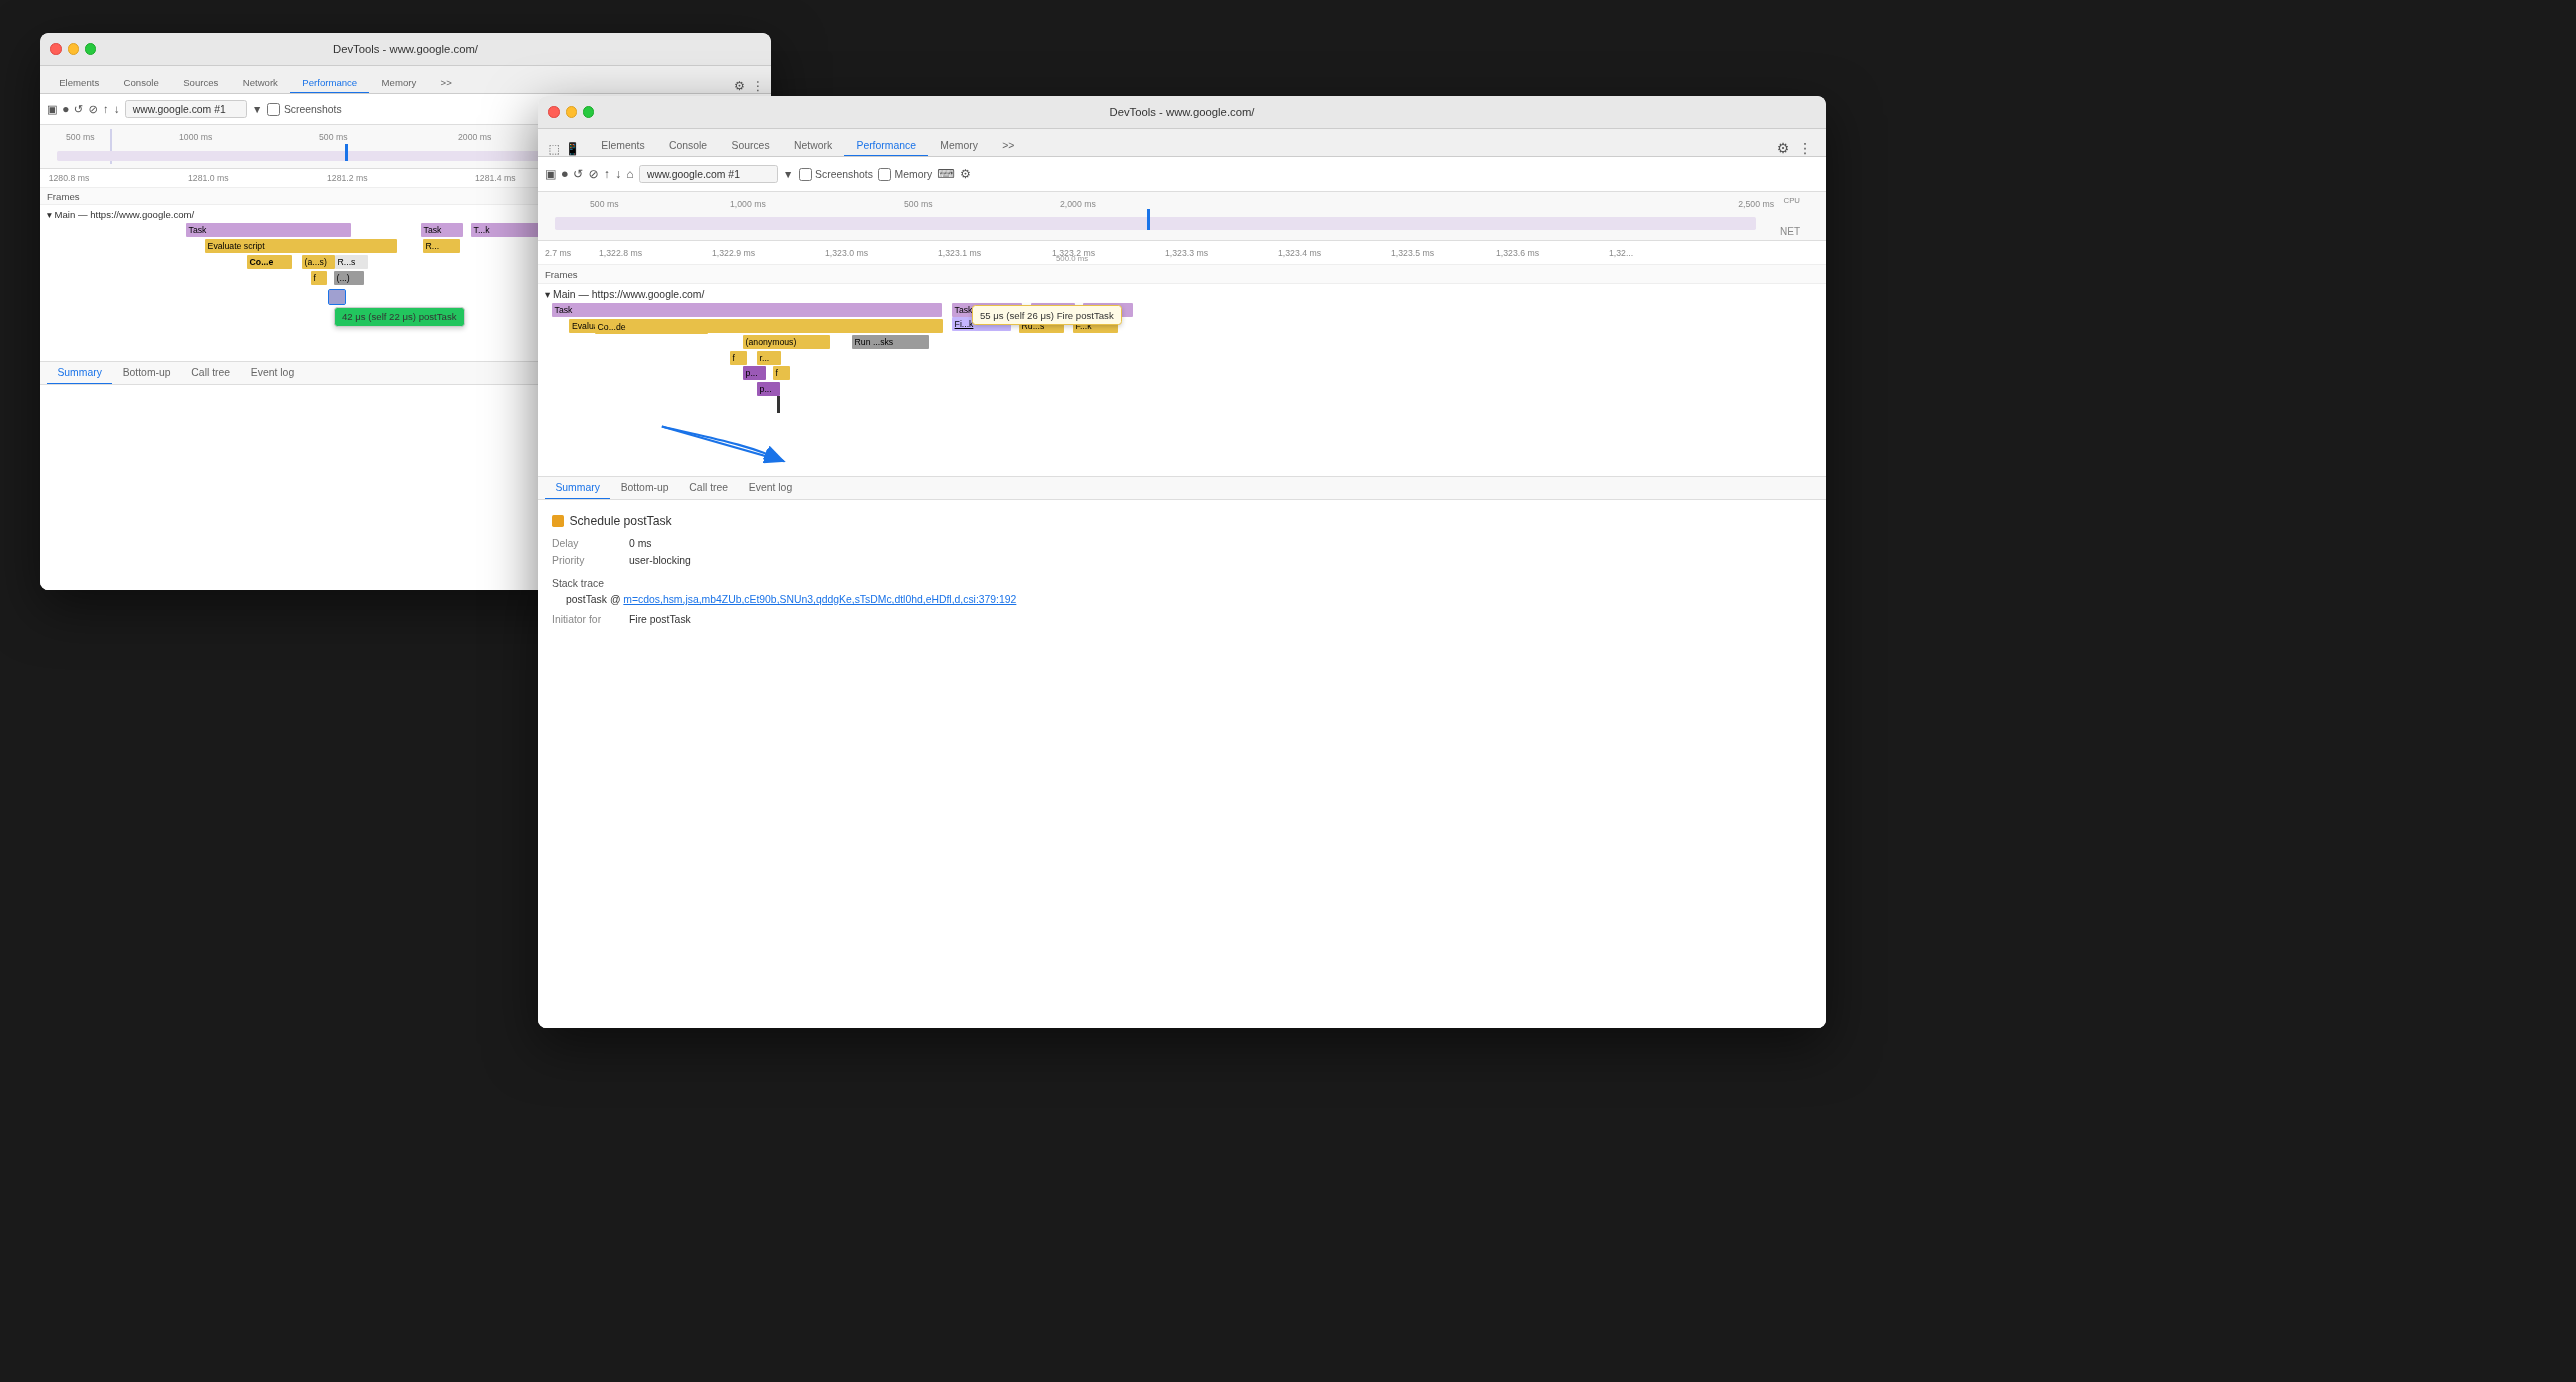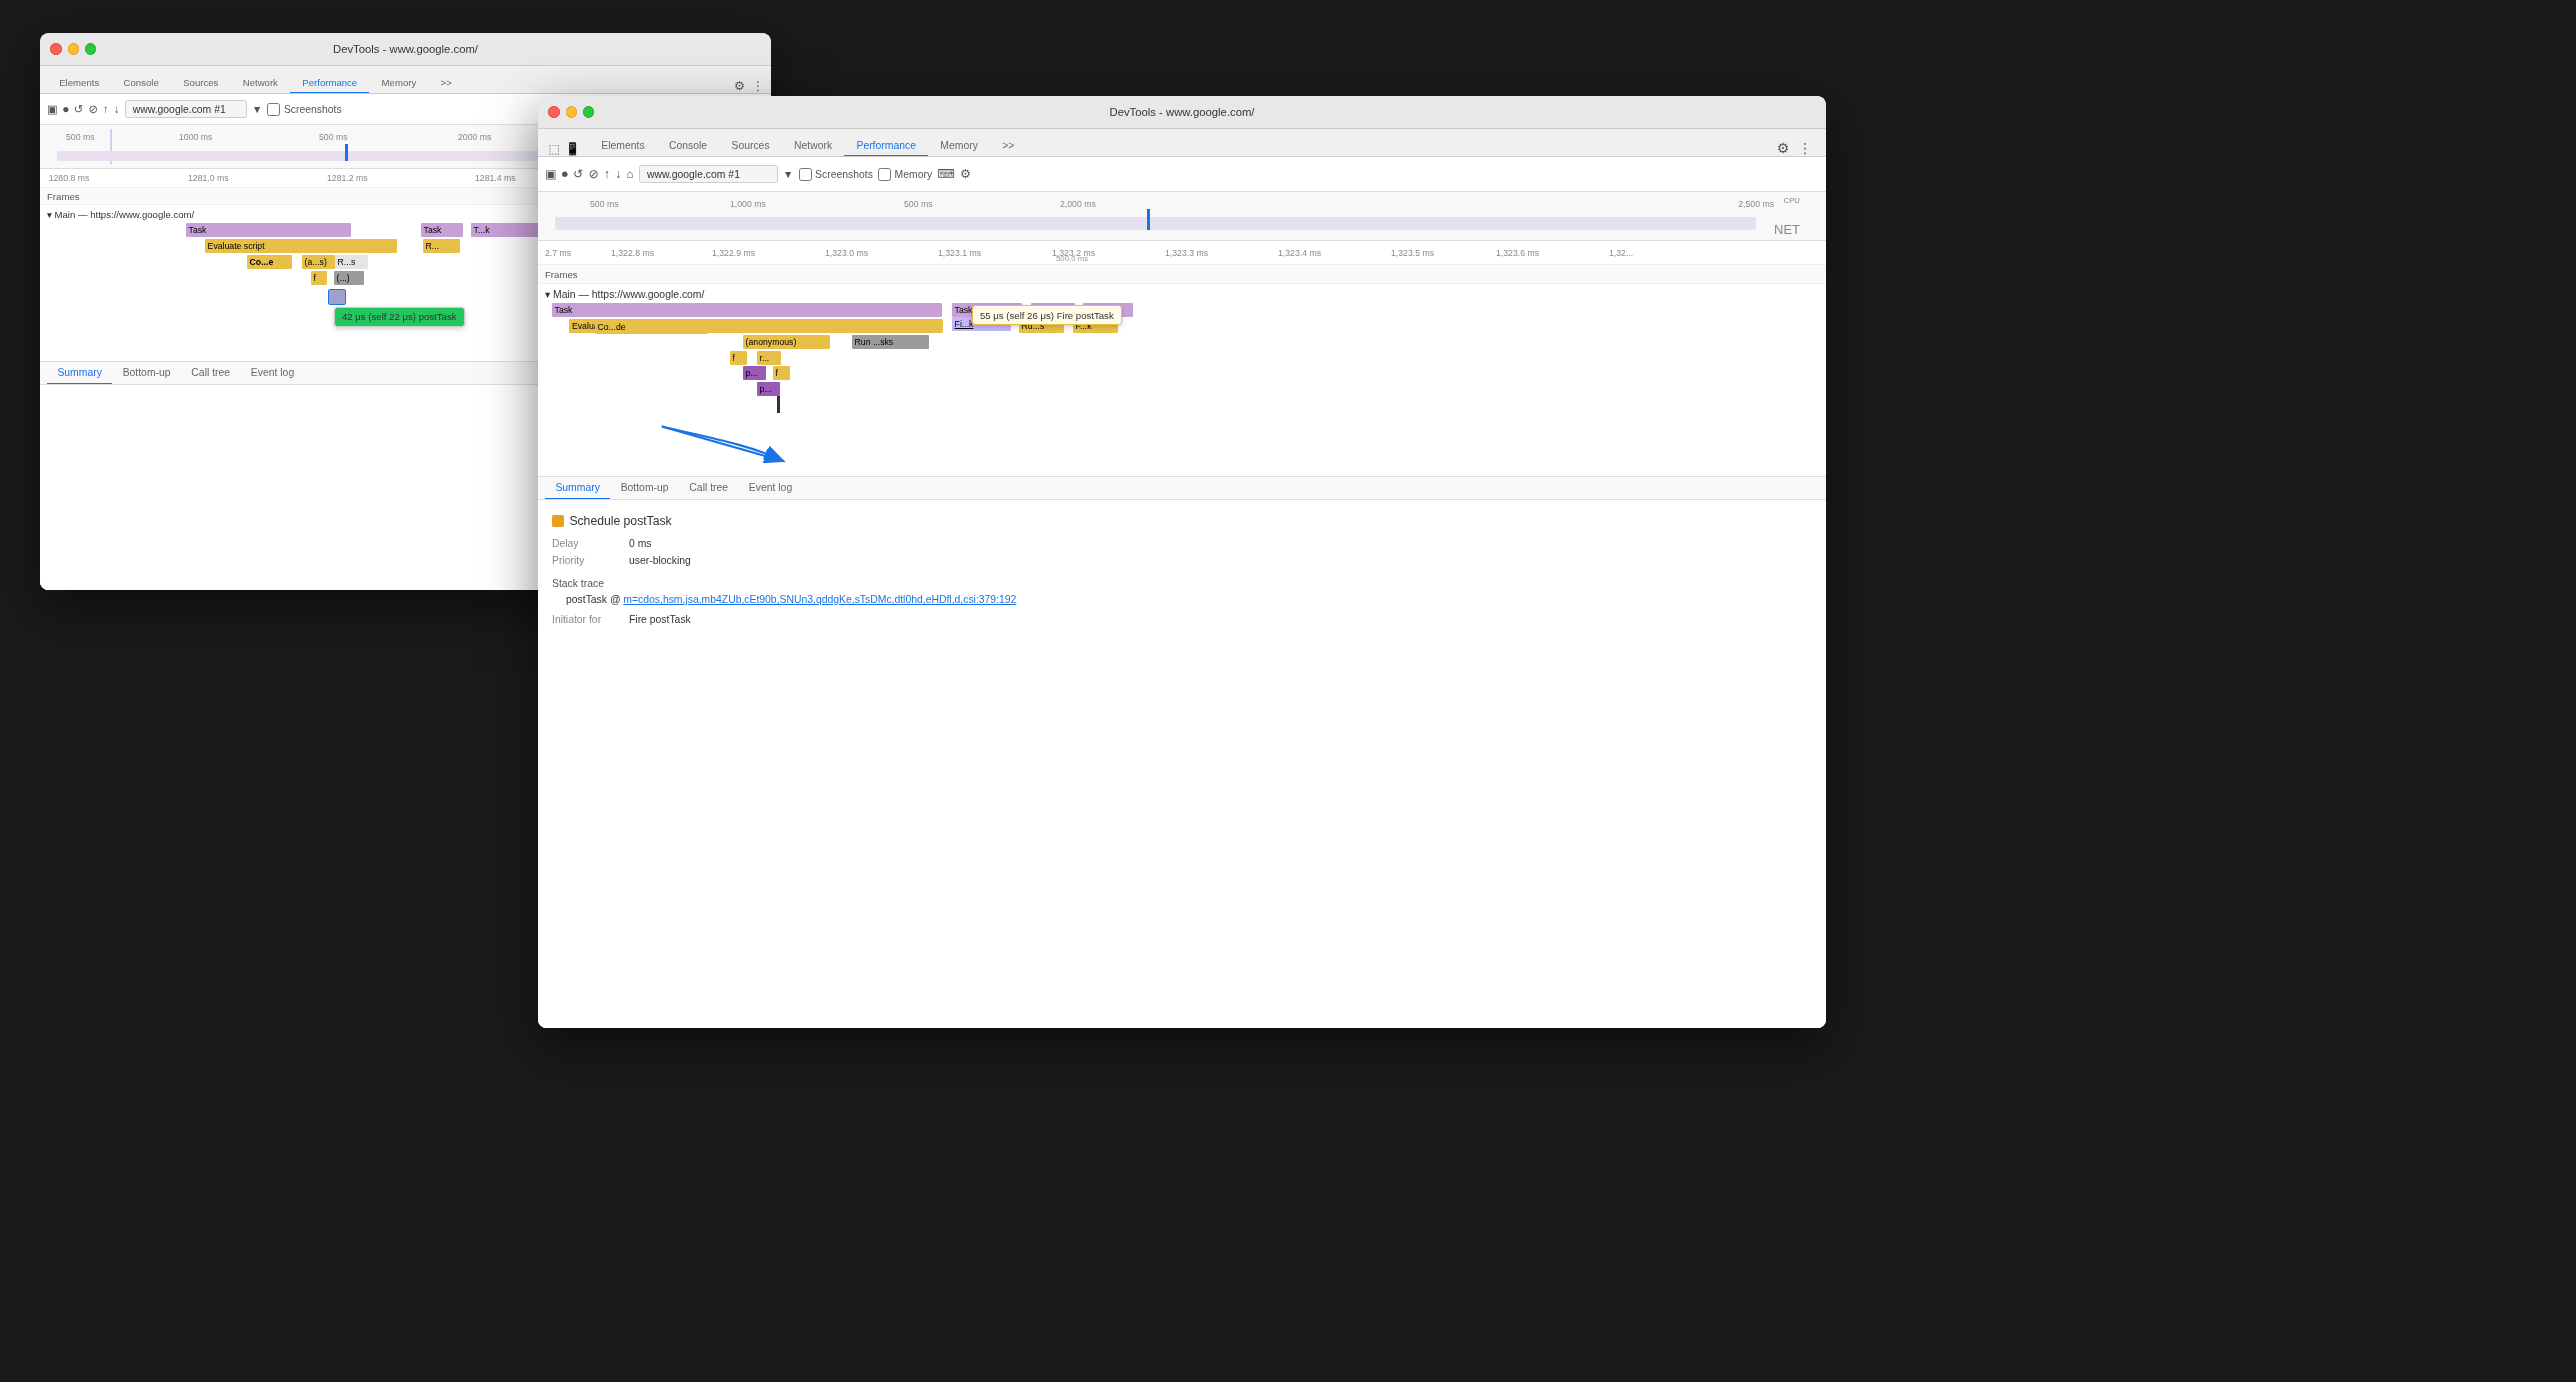--- a/index.html
+++ b/index.html
@@ -405,29 +405,29 @@
 
   <div style="flex:1; background:#fff; overflow:hidden; display:flex; flex-direction:column; position:relative;">
 
     <div style="height:49px; background:#f8f8f8; border-bottom:0.9px solid #ddd; position:relative; flex-shrink:0;">
       <div style="position:absolute;top:7px;left:52px;font-size:8.7px;color:#888;">500 ms</div>
       <div style="position:absolute;top:7px;left:192px;font-size:8.7px;color:#888;">1,000 ms</div>
       <div style="position:absolute;top:7px;left:366px;font-size:8.7px;color:#888;">500 ms</div>
       <div style="position:absolute;top:7px;left:522px;font-size:8.7px;color:#888;">2,000 ms</div>
       <div style="position:absolute;top:7px;right:52px;font-size:8.7px;color:#888;">2,500 ms</div>
       <div style="position:absolute;top:3.5px;right:26px;font-size:7.8px;color:#888;">CPU</div>
-      <div style="position:absolute;bottom:3.5px;right:26px;font-size:13px;color:#888;">NET</div>
+      <div style="position:absolute;bottom:3.5px;right:26px;font-size:10px;color:#888;">NET</div>
 
       <div style="position:absolute;bottom:10.4px;left:17.4px;width:1201px;height:12.2px;background:#e8e0f0;border-radius:1.7px;"></div>
       <div style="position:absolute;bottom:10.4px;left:609px;width:2.6px;height:21px;background:#1a73e8;"></div>
     </div>
 
     <div style="height:24.4px;background:#fff;border-bottom:0.9px solid #eee;position:relative;flex-shrink:0;display:flex;align-items:center;overflow:hidden;">
       <span style="position:absolute;left:7px;font-size:8.7px;color:#888;">2.7 ms</span>
-      <span style="position:absolute;left:61px;font-size:8.7px;color:#888;margin-left:12px;">1,322.8 ms</span>
+      <span style="position:absolute;left:61px;font-size:8.7px;color:#888;">1,322.8 ms</span>
       <span style="position:absolute;left:174px;font-size:8.7px;color:#888;">1,322.9 ms</span>
       <span style="position:absolute;left:287px;font-size:8.7px;color:#888;">1,323.0 ms</span>
       <span style="position:absolute;left:400px;font-size:8.7px;color:#888;">1,323.1 ms</span>
       <span style="position:absolute;left:514px;font-size:8.7px;color:#888;">1,323.2 ms</span>
       <span style="position:absolute;left:627px;font-size:8.7px;color:#888;">1,323.3 ms</span>
       <span style="position:absolute;left:740px;font-size:8.7px;color:#888;">1,323.4 ms</span>
       <span style="position:absolute;left:853px;font-size:8.7px;color:#888;">1,323.5 ms</span>
       <span style="position:absolute;left:958px;font-size:8.7px;color:#888;">1,323.6 ms</span>
       <span style="position:absolute;left:1071px;font-size:8.7px;color:#888;">1,32...</span>
 

